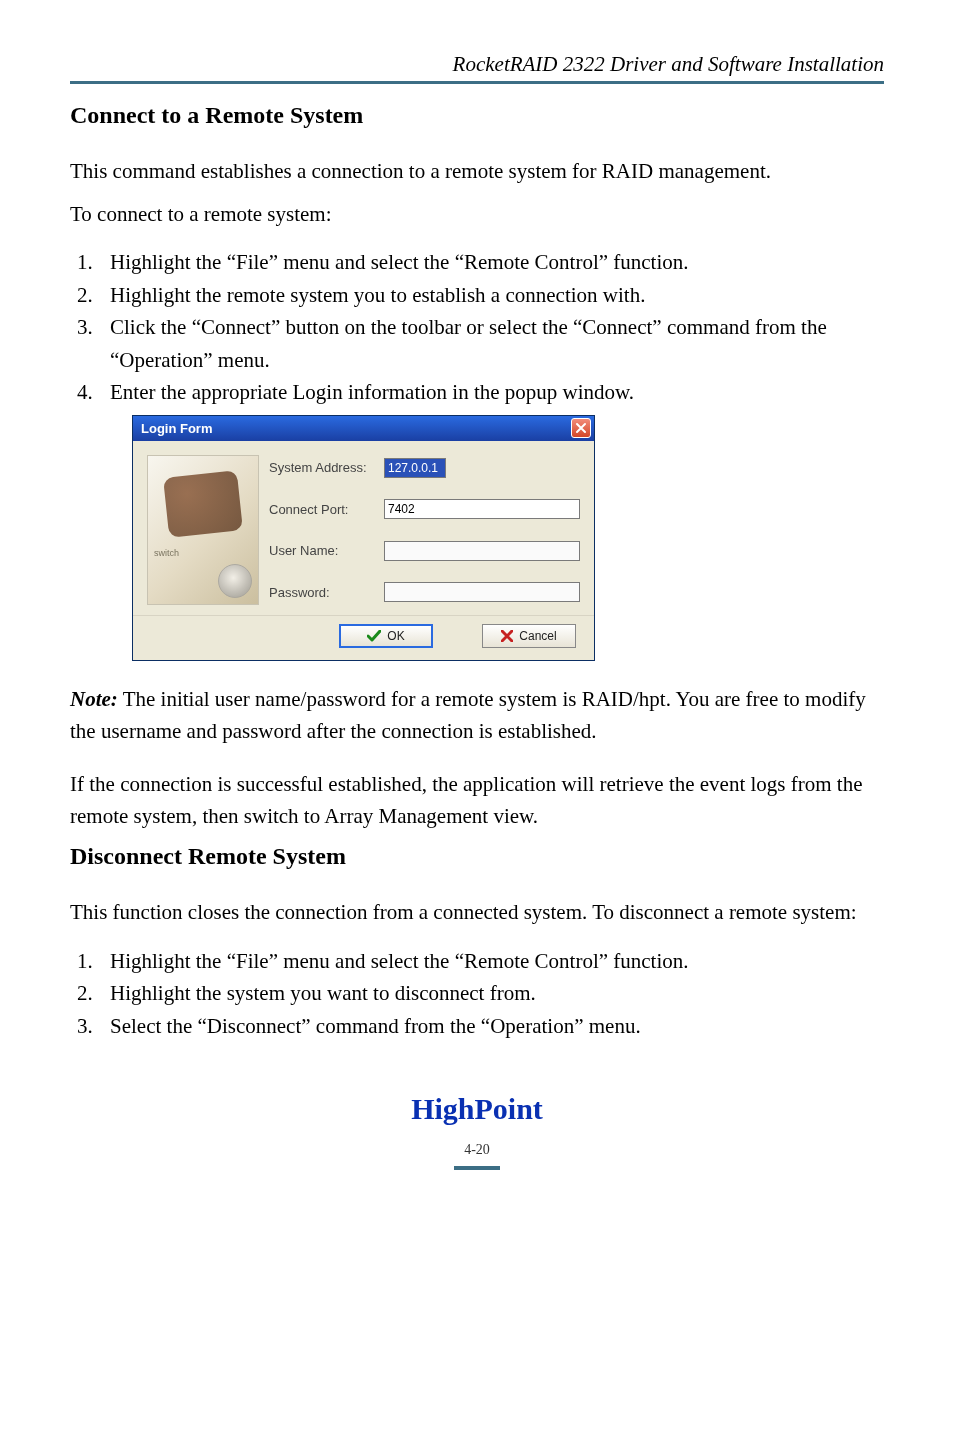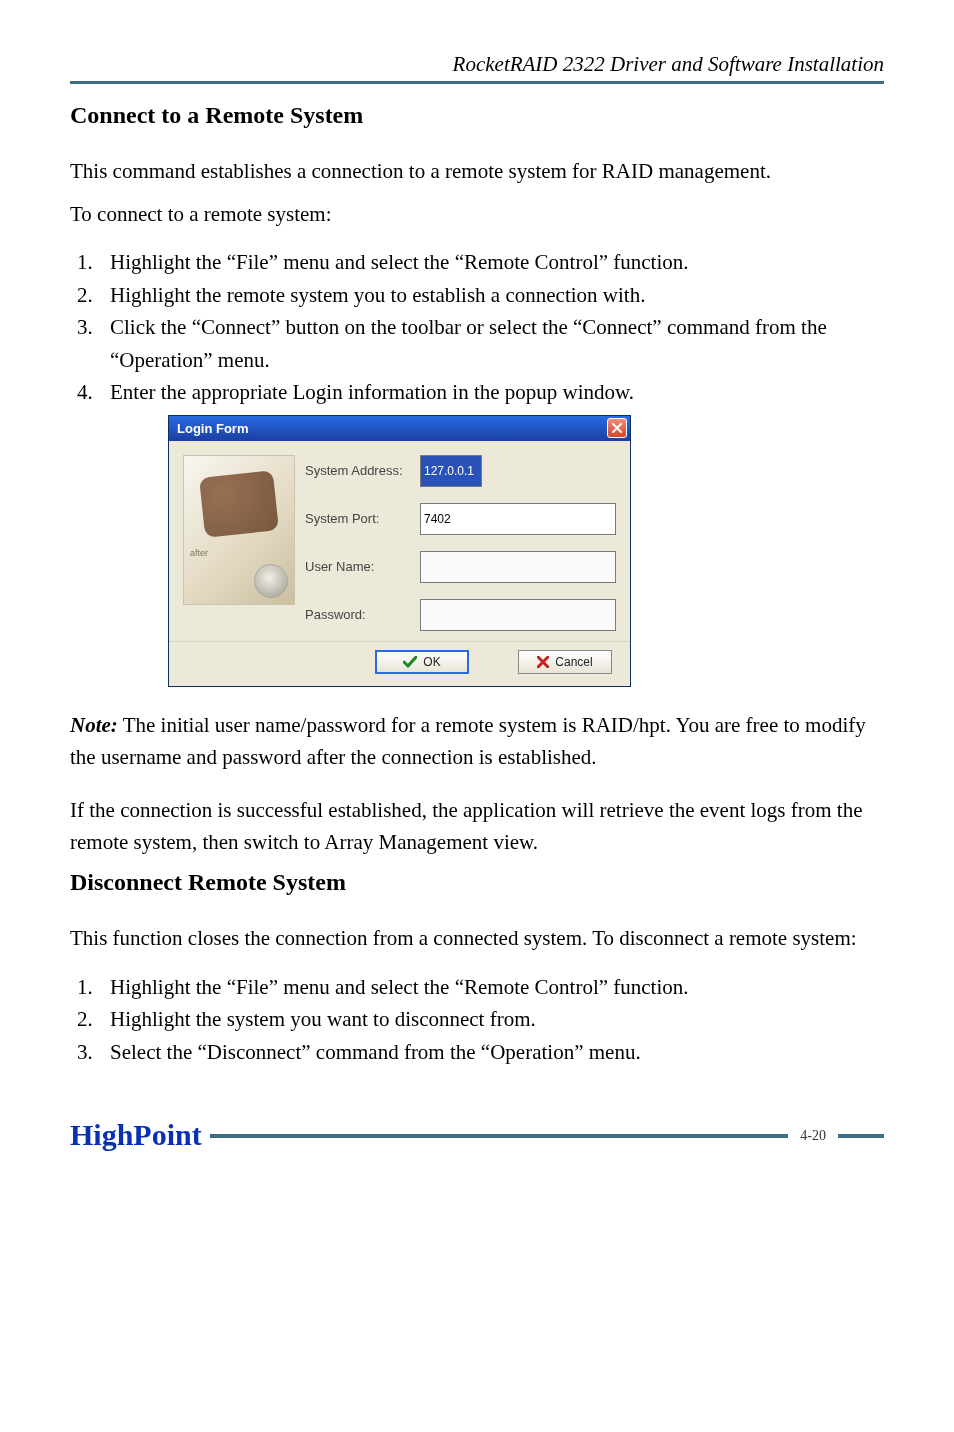--- a/index.html
+++ b/index.html
@@ -50,21 +50,20 @@
   }
   
   .dlg {
     width: 463px;
     border: 1px solid #0b2e63;
     box-sizing: border-box;
     font-family: Tahoma, Verdana, Arial, sans-serif;
     font-size: 12px;
     color: #000;
     background: #ece9d8;
-    margin-left: 36px;
   }
   .dlg-titlebar {
     display: flex;
     align-items: center;
     height: 25px;
     background: linear-gradient(#2a6ae0, #1a3fa3);
     padding: 0 3px 0 8px;
   }
   .dlg-titlebar .title {
     flex: 1;
@@ -130,21 +129,21 @@
     column-gap: 10px;
     row-gap: 16px;
     align-items: center;
     color: #444;
   }
   .dlg-fields label {
     font-size: 13px;
     white-space: nowrap;
   }
   .dlg-input {
-    height: 32px;
+    height: 20px;
     border: 1px solid #7a7a7a;
     background: #fff;
     font-family: Tahoma, Verdana, Arial, sans-serif;
     font-size: 12px;
     padding: 1px 3px;
     box-sizing: border-box;
   }
   .addr-box { width: 62px; background: #2a51b8; color: #fff; }
   .port-box { width: 196px; }
   .un-box   { width: 196px; background: #fafafa; }
@@ -179,20 +178,21 @@
     font-size: 21px;
     line-height: 1.55;
     margin: 0 0 20px 0;
   }
   .note-strong { font-style: italic; font-weight: bold; text-align: right; }
   .footer {
     display: flex;
     align-items: center;
     margin-top: 52px;
     gap: 8px;
+    flex-direction: column;
   }
   .hp-logo {
     font-family: "Brush Script MT", "Segoe Script", cursive;
     font-weight: bold;
     font-size: 30px;
     color: #0930b2;
     line-height: 1;
     padding-bottom: 2px;
   }
   .footer-line {
@@ -239,28 +239,28 @@
         <span class="dlg-close">
           <svg width="12" height="12" viewBox="0 0 12 12">
             <path d="M2 2 L10 10 M10 2 L2 10" stroke="#fff" stroke-width="2" stroke-linecap="round"></path>
           </svg>
         </span>
       </div>
 
       <div class="dlg-body">
         <div class="dlg-art">
           <div class="blob1"></div>
-          <div class="txt">after</div>
+          <div class="txt">switch</div>
           <div class="disc"></div>
         </div>
         <div class="dlg-fields">
           <label>System Address:</label>
           <input class="dlg-input addr-box" value="127.0.0.1" style="">
 
-          <label>System Port:</label>
+          <label>Connect Port:</label>
           <input class="dlg-input port-box" value="7402" style="">
 
           <label>User Name:</label>
           <input class="dlg-input un-box" value="" style="">
 
           <label>Password:</label>
           <input class="dlg-input pw-box" type="password" value="" style="">
         </div>
       </div>
 

